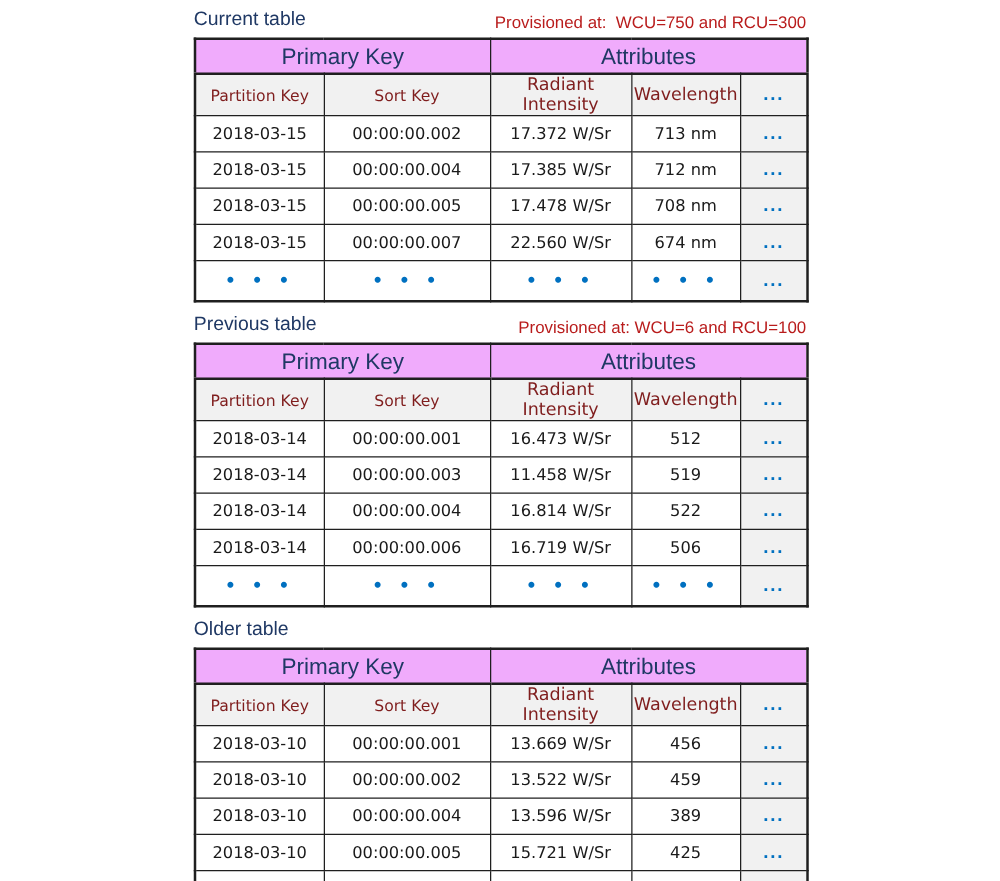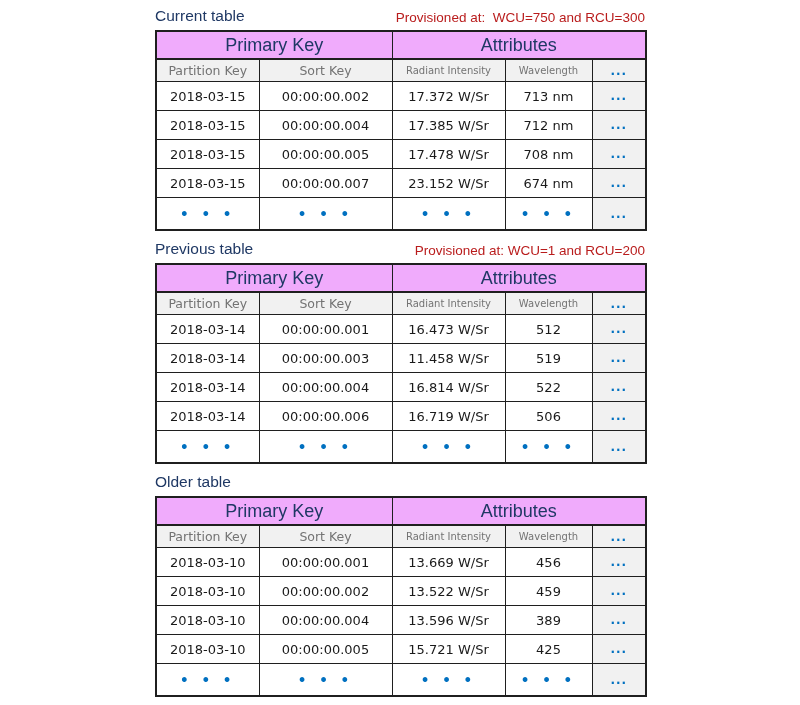--- a/index.html
+++ b/index.html
@@ -29,24 +29,24 @@
     border-collapse:collapse; table-layout:fixed;
     width:490px; border:2px solid #1f1f1f;
   }
   th,td{ border:1px solid #1f1f1f; text-align:center; padding:0; overflow:hidden; }
   .group-th{
     height:26px; font-size:18px; color:#1F3864; font-weight:normal;
     background:#f0abfc; font-family:"Liberation Sans", sans-serif;
     border-bottom:2px solid #1f1f1f;
   }
   .sub-th{
-    height:21px; background:#F1F1F1; color:#737373; font-weight:normal;
+    height:21px; background:#F1F1F1; color:#7f1d1d; font-weight:normal;
     font-family:"DejaVu Sans", sans-serif; font-size:12.5px;
   }
-  .sub-th.c2, .sub-th.c3{ font-size:10px; }
+  .sub-th.c2, .sub-th.c3{ font-size:14px; }
   .sub-th.c4{ color:#0070C0; font-weight:bold; font-size:12px; letter-spacing:1px; }
   .data-td{
     height:28px; font-family:"DejaVu Sans", sans-serif;
     font-size:13px; color:#1A1A1A;
   }
   td.gray{ background:#F1F1F1; }
   td.ell{ color:#0070C0; font-weight:bold; font-size:12px; letter-spacing:1px; }
   .dots-td{
     height:31px; color:#0070C0; font-weight:bold; font-size:13.5px;
     letter-spacing:4px; font-family:"DejaVu Sans", sans-serif;
@@ -100,38 +100,38 @@
           <tr class="data-row">
             <td class="data-td c0">2018-03-15</td>
             <td class="data-td c1">00:00:00.005</td>
             <td class="data-td c2">17.478 W/Sr</td>
             <td class="data-td c3">708 nm</td>
             <td class="data-td c4 gray ell">...</td>
           </tr>
           <tr class="data-row">
             <td class="data-td c0">2018-03-15</td>
             <td class="data-td c1">00:00:00.007</td>
-            <td class="data-td c2">23.152 W/Sr</td>
+            <td class="data-td c2">22.560 W/Sr</td>
             <td class="data-td c3">674 nm</td>
             <td class="data-td c4 gray ell">...</td>
           </tr>
           <tr class="dots-row">
             <td class="dots-td c0">• • •</td>
             <td class="dots-td c1">• • •</td>
             <td class="dots-td c2">• • •</td>
             <td class="dots-td c3">• • •</td>
             <td class="data-td dots-td c4 gray ell">...</td>
           </tr>
         </tbody>
       </table>
     </section>
     <section class="block">
       <div class="block-header">
         <span class="title">Previous table</span>
-        <span class="provisioned">Provisioned at: WCU=1 and RCU=200</span>
+        <span class="provisioned">Provisioned at: WCU=6 and RCU=100</span>
       </div>
       <table class="data-table">
         <colgroup>
           <col style="width: 103px;">
           <col style="width: 133px;">
           <col style="width: 113px;">
           <col style="width: 87px;">
           <col style="width: 54px;">
         </colgroup>
         <thead>

